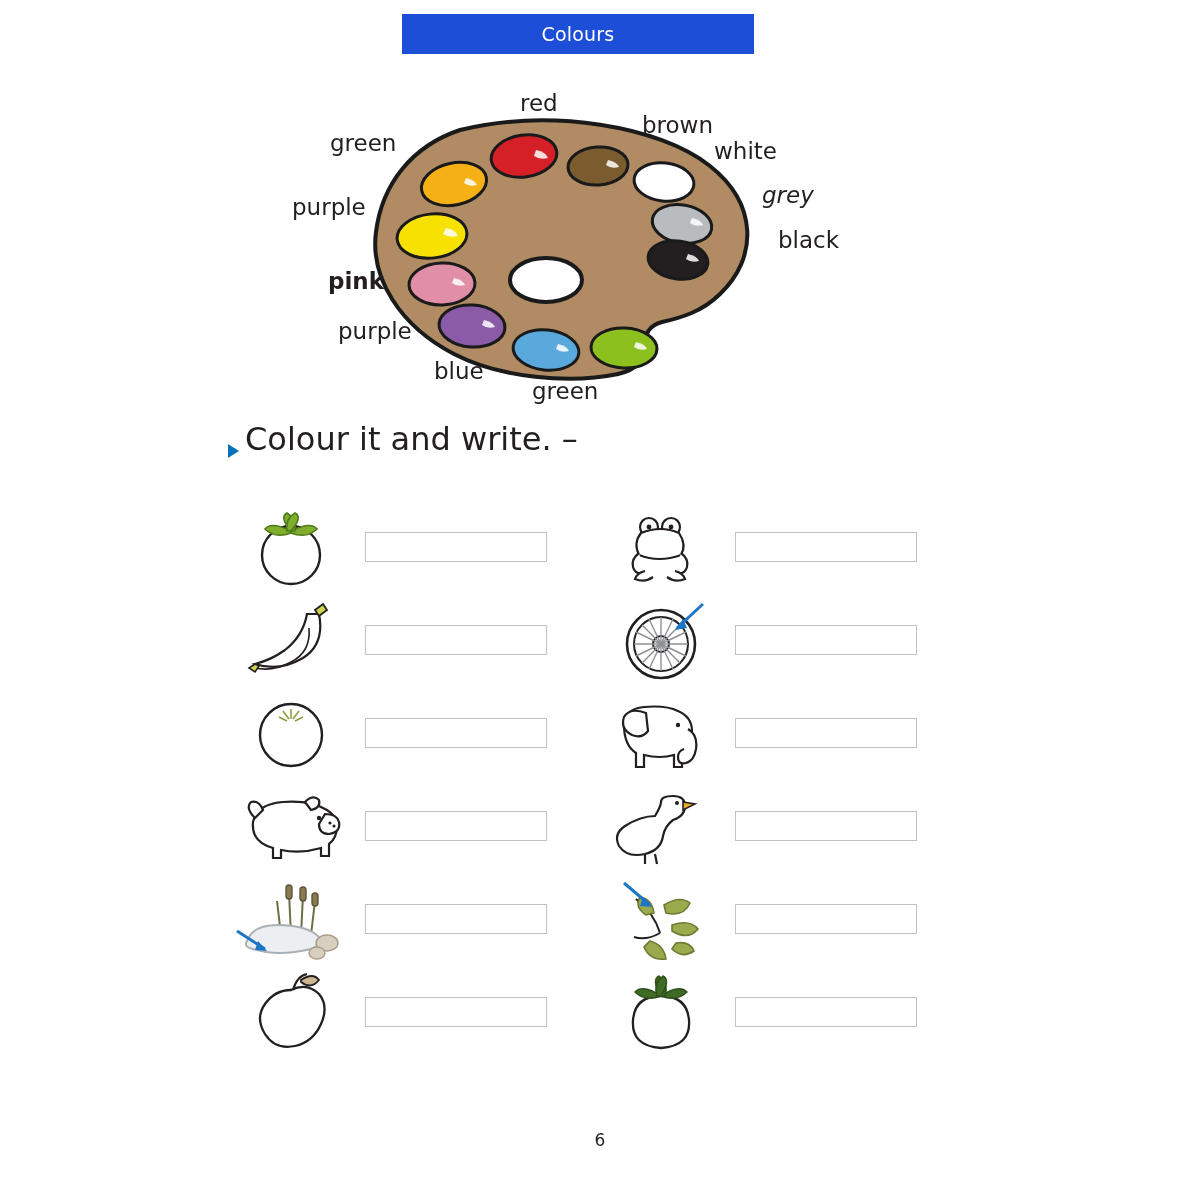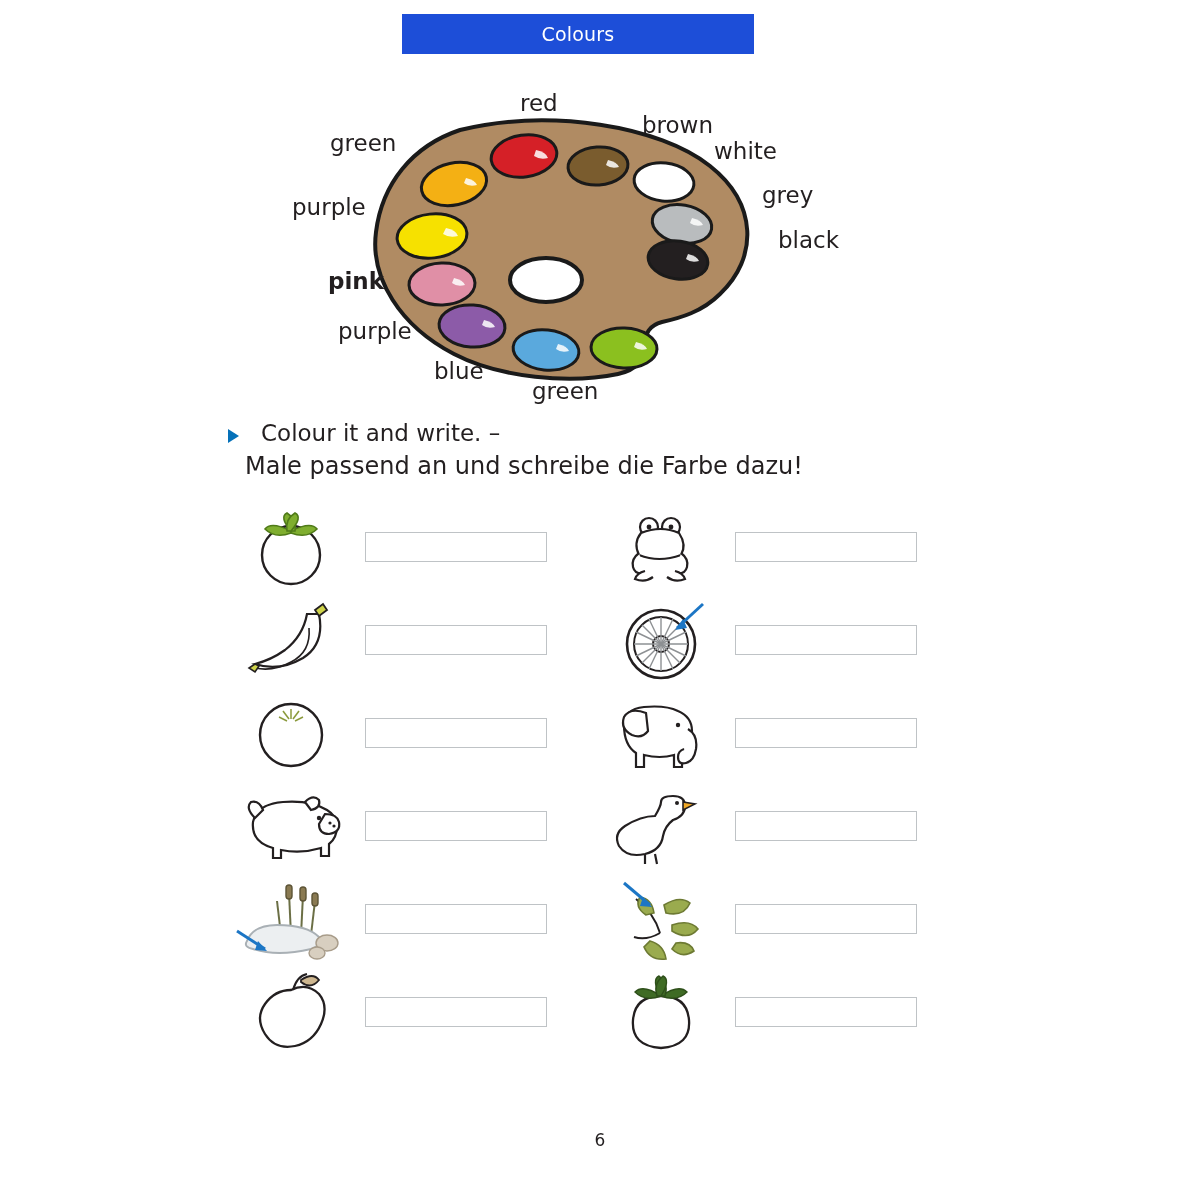--- a/index.html
+++ b/index.html
@@ -63,24 +63,23 @@
 
   
   .instructions {
     position: absolute;
     left: 228px;
     top: 420px;
     width: 760px;
   }
   .instr-line1 {
     display: flex;
-    align-items: flex-start;
-    font-size: 23px;
+    align-items: flex-end;
+    font-size: 32px;
     color: #231f20;
-    gap: 16px;
   }
   .tri {
     width: 0; height: 0;
     border-left: 11px solid #0571b9;
     border-top: 7px solid transparent;
     border-bottom: 7px solid transparent;
     margin-top: 9px;
     margin-right: 6px;
     flex: none;
   }
@@ -192,36 +191,35 @@
         <path d="M104 170 q9 2 11 7 q-8 2 -13 -2 Z"></path>
         <path d="M134 212 q9 2 11 7 q-8 2 -13 -2 Z"></path>
         <path d="M208 236 q9 2 11 7 q-8 2 -13 -2 Z"></path>
         <path d="M286 234 q9 2 11 7 q-8 2 -13 -2 Z"></path>
       </g>
     </svg>
 
     <span class="clabel" style="left:250px; top:0px;">red</span>
     <span class="clabel" style="left:372px; top:22px;">brown</span>
     <span class="clabel" style="left:444px; top:48px;">white</span>
-    <span class="clabel" style="left:492px; top:92px;">grey</span>
+    <span class="clabel" style="left:492px; top:92px;font-style:italic;">grey</span>
     <span class="clabel" style="left:508px; top:128px;margin-top:9px;">black</span>
     <span class="clabel" style="left:60px; top:40px;">green</span>
     <span class="clabel" style="left:22px; top:104px;">purple</span>
     <span class="clabel" style="left:58px; top:178px;font-weight:bold;">pink</span>
     <span class="clabel" style="left:68px; top:228px;">purple</span>
     <span class="clabel" style="left:164px; top:268px;">blue</span>
     <span class="clabel" style="left:262px; top:288px;">green</span>
   </div>
 
   <div class="instructions">
     <div class="instr-line1">
       <span class="tri"></span>
       <span>Colour it and write. –</span>
     </div>
-    <div class="instr-line2">Male passend an und schreibe die Farbe dazu!</div>
   </div>
 
   <div class="grid">
 
     <div class="grid-row">
       <div class="cell">
         <div class="pic">
           <svg width="92" height="84" viewBox="0 0 92 84">
             <circle cx="46" cy="50" r="29" fill="#fff" stroke="#231f20" stroke-width="2.4"></circle>
             <g fill="#7fae2f" stroke="#4f7a18" stroke-width="1.6">

